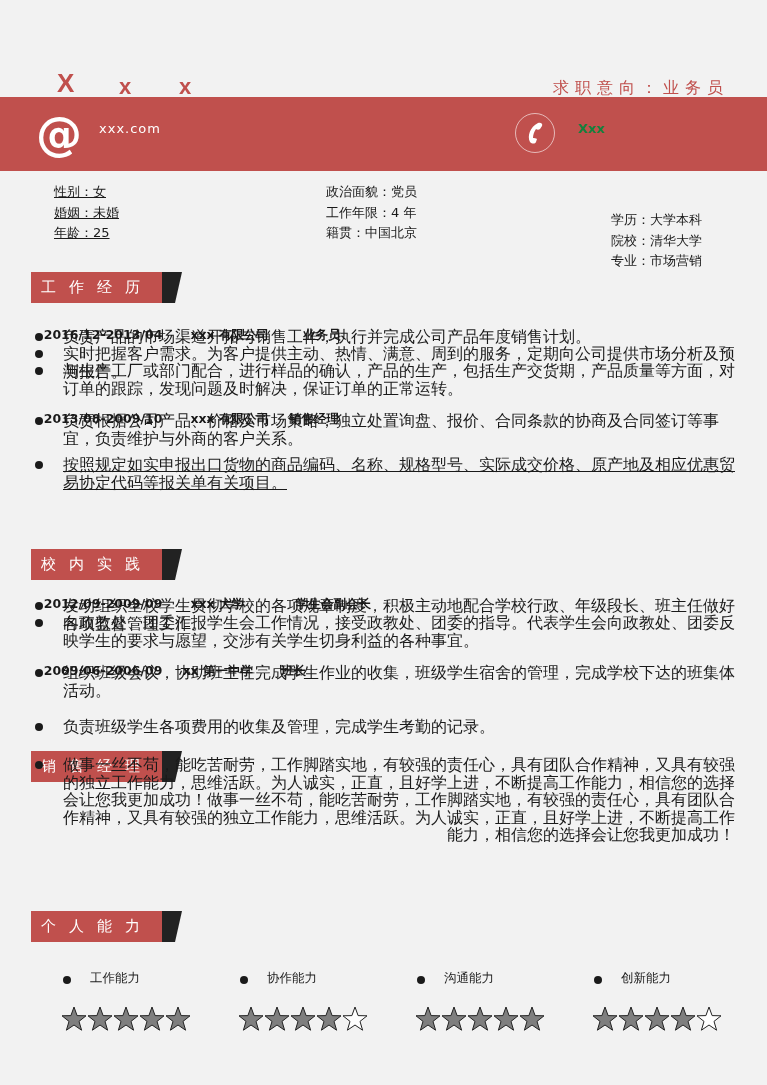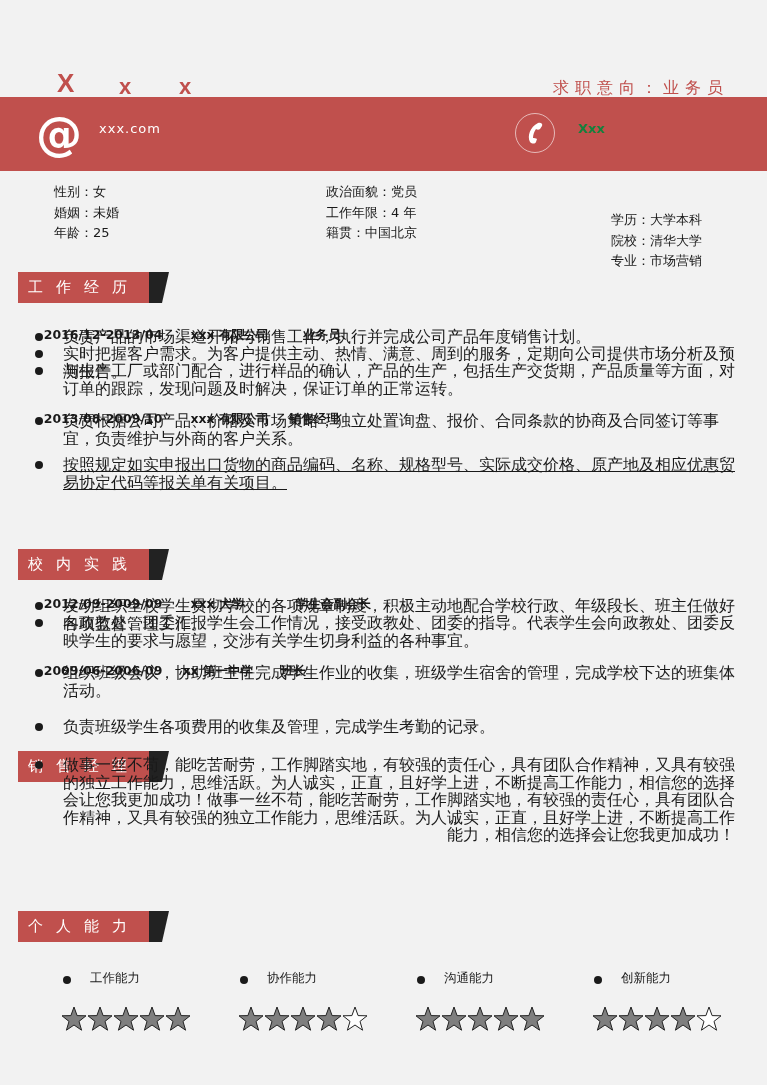--- a/index.html
+++ b/index.html
@@ -5,21 +5,21 @@
   html,body{margin:0;padding:0;}
   body{width:767px;height:1085px;background:#f2f2f2;font-family:"DejaVu Sans","Liberation Sans",sans-serif;color:#1a1a1a;position:relative;overflow:hidden;}
   .name-char{position:absolute;top:70px;color:#c0504d;font-weight:bold;font-family:"Liberation Sans",sans-serif;}
   .job-target{position:absolute;right:38px;top:78px;color:#c0504d;font-size:16px;letter-spacing:6px;}
   .banner{position:absolute;left:0;top:97px;width:767px;height:74px;background:#c0504d;}
   .at-icon{position:absolute;left:36px;top:112px;width:44px;height:44px;color:#fff;font-size:46px;line-height:44px;font-weight:bold;text-align:center;font-family:"DejaVu Sans",sans-serif;}
   .email{position:absolute;left:99px;top:121px;color:#fff;font-size:13px;letter-spacing:1px;}
   .phone-icon{position:absolute;left:515px;top:113px;width:38px;height:38px;border:1px solid rgba(255,255,255,0.6);border-radius:50%;}
   .phone-text{position:absolute;left:578px;top:121px;color:#15803d;font-size:13px;font-weight:bold;}
   .info{position:absolute;font-size:13px;line-height:20.5px;}
-  .sec-head{position:absolute;left:18px;width:151px;height:31px;}
+  .sec-head{position:absolute;left:31px;width:151px;height:31px;}
   .sec-red{position:absolute;left:0;top:0;width:132px;height:31px;background:#c0504d;}
   .sec-dark{position:absolute;left:131px;top:0;width:20px;height:31px;background:#222;clip-path:polygon(0 0,100% 0,65% 100%,0 100%);}
   .sec-title{position:absolute;left:10px;top:6px;color:#fff;font-size:15px;letter-spacing:13px;}
   .entry-head{position:absolute;left:35px;font-size:12.5px;font-weight:bold;white-space:pre;}
   .bullet-row{position:absolute;left:35px;width:700px;font-size:16px;line-height:17.5px;}
   .bullet-row .dot{position:absolute;left:0;top:5px;width:8px;height:8px;border-radius:50%;background:#1a1a1a;}
   .bullet-row .txt{margin-left:28px;display:block;}
   .skill{position:absolute;top:970px;}
   .skill .dot{position:absolute;left:0;top:6px;width:8px;height:8px;border-radius:50%;background:#1a1a1a;}
   .skill .lbl{position:absolute;left:27px;top:0;font-size:12.5px;white-space:nowrap;}
@@ -37,21 +37,21 @@
 <div class="banner"></div>
 <div class="at-icon">@</div>
 <span class="email">xxx.com</span>
 <div class="phone-icon">
   <svg width="38" height="38" viewBox="0 0 38 38">
     <path d="M22 9 C25 8 27 10 26 12 L24 15 C23 16 21 16 20 15 C18 18 17 21 17 24 C18 24 20 24 21 25 L20 28 C19 30 16 30 14 28 C11 22 14 13 22 9 Z" fill="#fff"></path>
   </svg>
 </div>
 <span class="phone-text">Xxx</span>
 
-<div class="info" style="left:54px;top:182px;">
+<div class="info" style="left:54px;top:182px;text-decoration:underline;">
   <div>性别：女</div>
   <div>婚姻：未婚</div>
   <div>年龄：25</div>
 </div>
 <div class="info" style="left:326px;top:182px;">
   <div>政治面貌：党员</div>
   <div>工作年限：4 年</div>
   <div>籍贯：中国北京</div>
 </div>
 <div class="info" style="left:611px;top:166px;margin-top:44px;">

